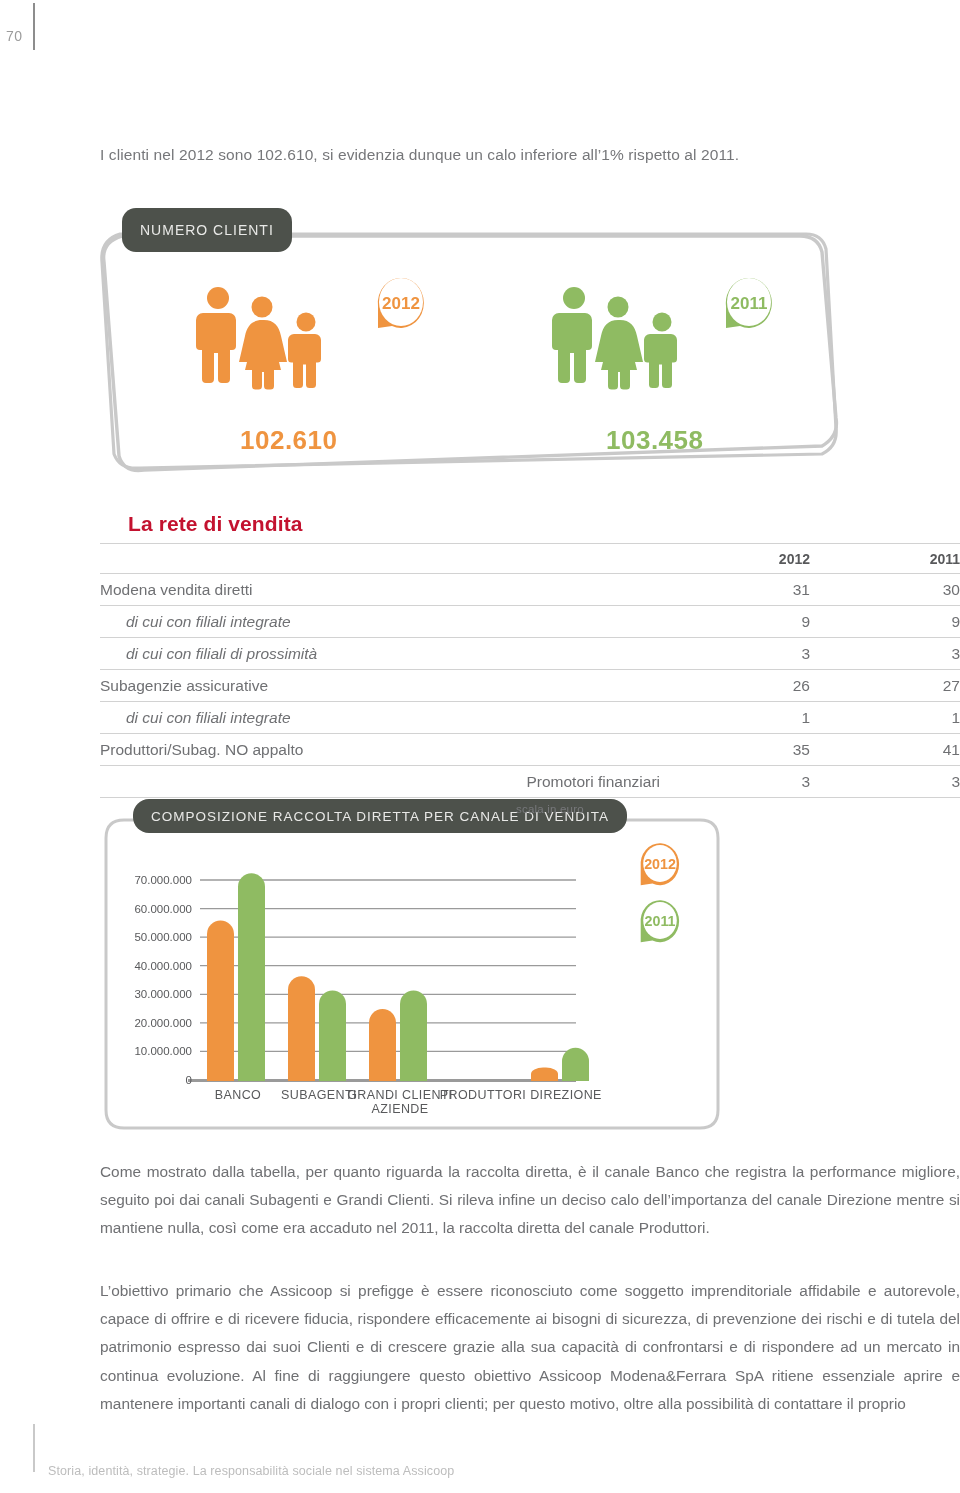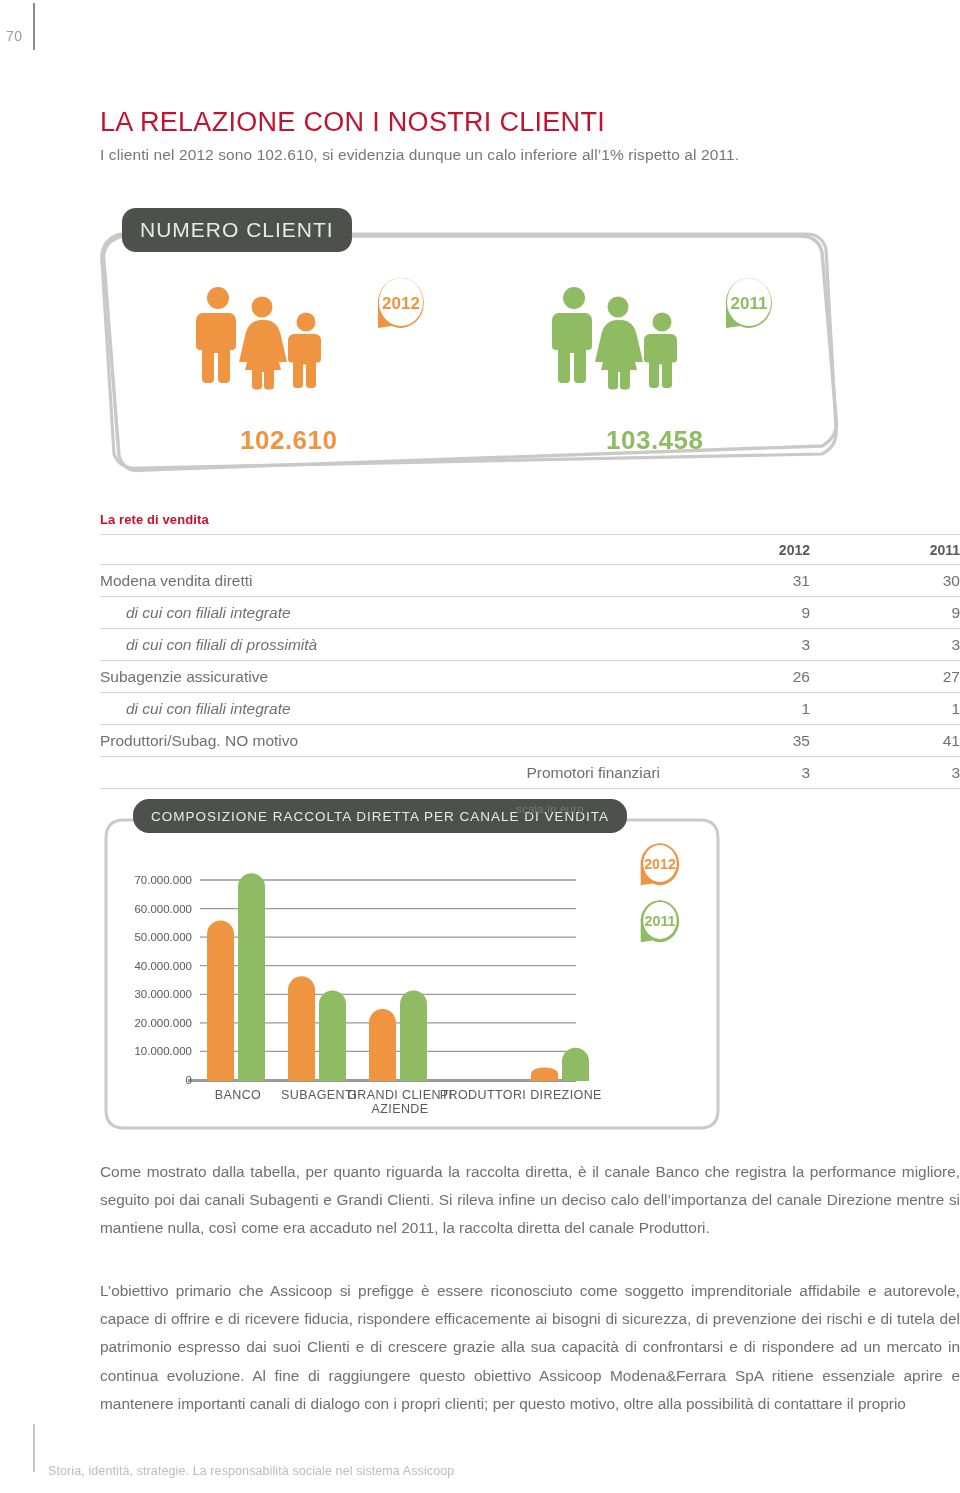--- a/index.html
+++ b/index.html
@@ -46,37 +46,37 @@
     position: absolute;
     background: #4d514b;
     color: #e9e9e7;
     border-radius: 16px 16px 16px 16px;
     display: flex; align-items: center;
     padding: 0 18px;
     letter-spacing: 1px;
   }
   .pill-clienti {
     left: 122px; top: 208px; height: 44px;
-    font-size: 21px; border-radius: 14px;
+    font-size: 14px; border-radius: 14px;
   }
   .fig-num {
     position: absolute; font-size: 26px; font-weight: bold;
     letter-spacing: .5px;
   }
   .num-2012 { left: 240px; top: 425px; color: #ef9440; }
   .num-2011 { left: 606px; top: 425px; color: #8fbb62; }
 
   
   .badge { position: absolute; }
 
   
   .tbl-wrap { position: absolute; left: 100px; top: 512px; width: 860px; }
   .tbl-title {
-    font-size: 13px; color: #c3122f; font-weight: bold;
-    padding-bottom: 7px; letter-spacing: .1px;
+    font-size: 21px; color: #c3122f; font-weight: bold;
+    padding-bottom: 7px; letter-spacing: .1px; margin-left: 28px;
   }
   table { width: 100%; border-collapse: collapse; }
   table th, table td {
     border-top: 1px solid #d2d2d2;
     font-size: 15.5px; color: #6f7073;
     font-weight: 400; text-align: left;
     padding: 7px 0 6px 0;
     height: 29px; vertical-align: middle;
   }
   table th { font-weight: bold; font-size: 14px; color: #58595b; }
@@ -112,21 +112,20 @@
   }
 </style>
 </head>
 <body>
 
 <div class="page">
 
   <div class="rule-top"></div>
   <div class="pagenum">70</div>
 
-  <div class="h-title">LA RELAZIONE CON I NOSTRI CLIENTI</div>
   <div class="h-sub">I clienti nel 2012 sono 102.610, si evidenzia dunque un calo inferiore all’1% rispetto al 2011.</div>
 
   <div class="info-panel">
     <svg width="738" height="238" viewBox="0 0 738 238">
       <path d="M 20 2 L 706 2 Q 722 2 726 17 L 736 196 Q 738 214 722 222 L 40 236 Q 20 238 14 222 L 2 30 Q 0 8 20 2 Z" fill="#ffffff" stroke="#c9c9c9" stroke-width="3.2"></path>
     </svg>
   </div>
 
   <svg style="position:absolute;left:100px;top:232px;" width="742" height="244">
     <path d="M 22 4 L 700 4 Q 718 4 722 20 L 736 186 Q 739 204 722 214 L 44 238 Q 24 241 19 224 L 4 30 Q 1 10 22 4 Z" fill="none" stroke="#c9c9c9" stroke-width="3.4" stroke-linejoin="round"></path>
@@ -206,21 +205,21 @@
           <td>Subagenzie assicurative</td>
           <td class="num">26</td>
           <td class="num">27</td>
         </tr>
         <tr>
           <td class="indent">di cui con filiali integrate</td>
           <td class="num">1</td>
           <td class="num">1</td>
         </tr>
         <tr>
-          <td>Produttori/Subag. NO motivo</td>
+          <td>Produttori/Subag. NO appalto</td>
           <td class="num">35</td>
           <td class="num">41</td>
         </tr>
         <tr class="last">
           <td>Promotori finanziari</td>
           <td class="num">3</td>
           <td class="num">3</td>
         </tr>
       </tbody>
     </table>

